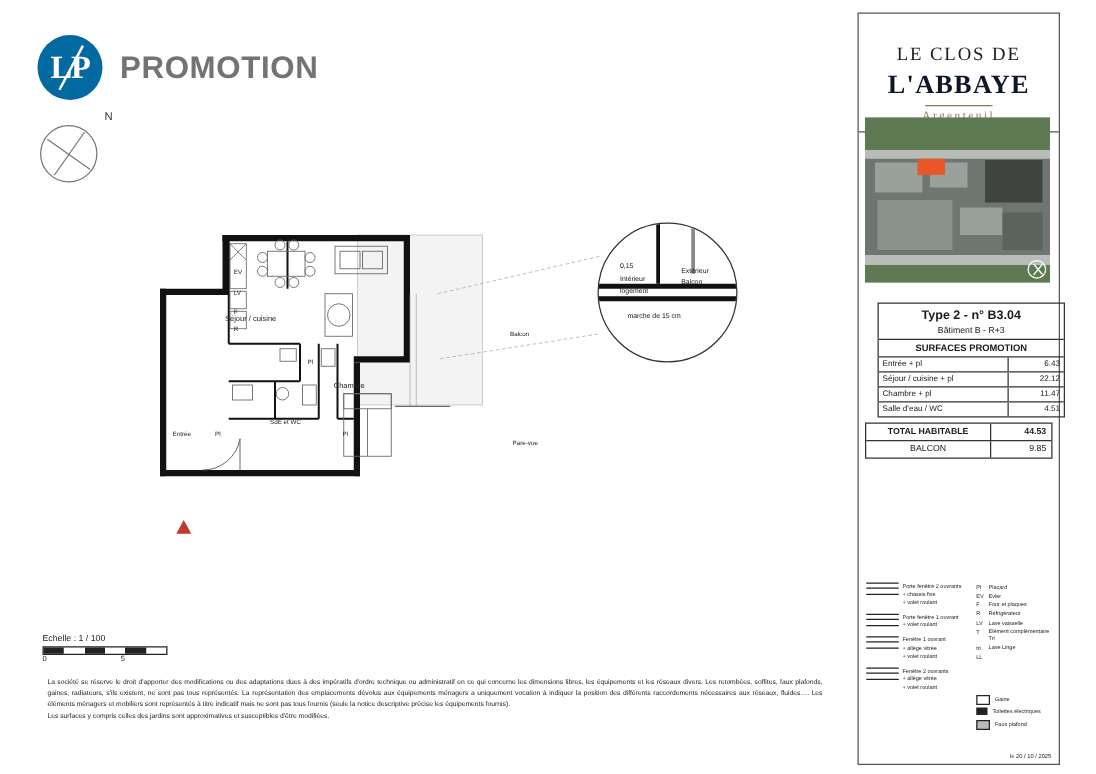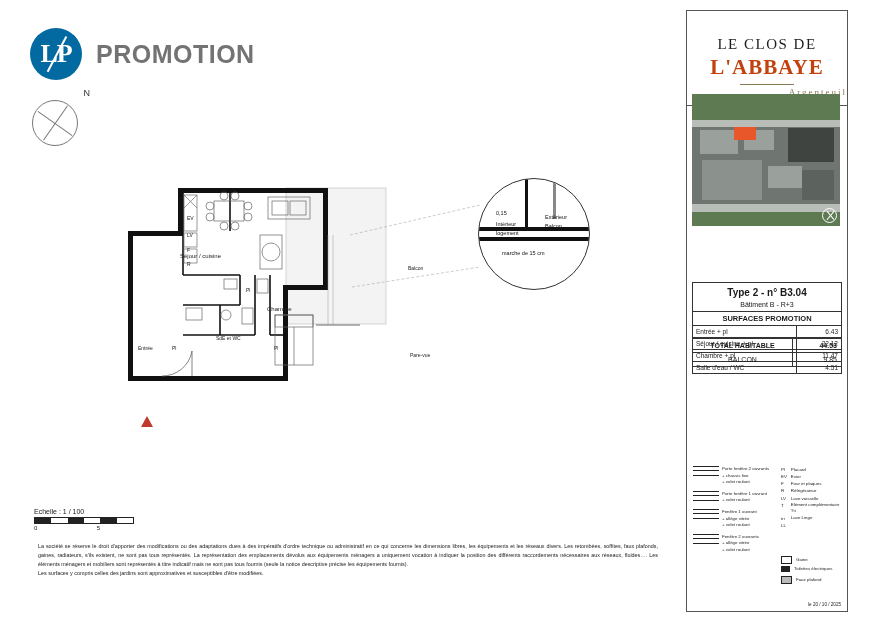--- a/index.html
+++ b/index.html
@@ -41,35 +41,35 @@
   
   .bubble{position:absolute;left:478px;top:178px;width:110px;height:110px;border:0.8px solid #333;border-radius:50%;overflow:hidden;background:#fff;}
   .bubble .slab{position:absolute;background:#111;}
   .detail-txt{position:absolute;font-size:5.5px;color:#111;}
 
   
   .right{position:absolute;left:686px;top:10px;width:160px;height:600px;border:0.8px solid #555;}
 
   .brand{position:absolute;left:0;top:16px;width:100%;height:78px;border-bottom:0.8px solid #555;text-align:center;}
   .brand .l1{font-family:"Liberation Serif",serif;font-size:15px;letter-spacing:1.5px;color:#1c1c1c;margin-top:9px;}
-  .brand .l2{font-family:"Liberation Serif",serif;font-size:21px;font-weight:700;letter-spacing:1px;color:#c2410c;margin-top:2px;}
+  .brand .l2{font-family:"Liberation Serif",serif;font-size:21px;font-weight:700;letter-spacing:1px;color:#0f172a;margin-top:2px;}
   .brand .rule{width:54px;height:1px;background:#8a7b58;margin:4px auto 2px;}
-  .brand .l3{font-family:"Liberation Serif",serif;font-size:9px;letter-spacing:2px;color:#8a7b58;text-align:right;}
+  .brand .l3{font-family:"Liberation Serif",serif;font-size:9px;letter-spacing:2px;color:#8a7b58;}
 
   .aerial{position:absolute;left:5px;top:83px;width:148px;height:132px;background:#6f7571;overflow:hidden;}
   .aerial .blk{position:absolute;background:#9aa09b;}
   .aerial .road{position:absolute;background:#b9bdb8;}
   .aerial .green{position:absolute;background:#5d7a52;}
   .aerial .hi{position:absolute;background:#e8572a;}
   .aerial .badge{position:absolute;right:3px;bottom:3px;width:13px;height:13px;border:0.7px solid #fff;border-radius:50%;}
   .aerial .badge:before,.aerial .badge:after{content:"";position:absolute;left:50%;top:1px;bottom:1px;width:0.7px;background:#fff;}
   .aerial .badge:before{transform:rotate(40deg);}
   .aerial .badge:after{transform:rotate(-40deg);}
 
-  .type-box{position:absolute;left:5px;top:231px;width:148px;border:0.8px solid #333;margin-top:40px;}
+  .type-box{position:absolute;left:15px;top:231px;width:148px;border:0.8px solid #333;}
   .type-box .title{font-size:10px;font-weight:700;text-align:center;padding:4px 0 3px;}
   .type-box .sub{font-size:7px;text-align:center;padding-bottom:3px;border-bottom:0.7px solid #333;}
   .type-box .shead{font-size:7.5px;font-weight:700;text-align:center;padding:2px 0;border-bottom:0.7px solid #333;}
   table.surf{width:100%;border-collapse:collapse;}
   table.surf td{font-size:6.5px;padding:2px 3px;border-bottom:0.5px solid #333;}
   table.surf td.n{text-align:right;width:38px;border-left:0.5px solid #333;}
   table.surf tr:last-child td{border-bottom:none;}
   .tot{position:absolute;left:5px;top:327px;width:148px;border:0.8px solid #333;}
   .tot .row{display:flex;font-size:7px;font-weight:700;border-bottom:0.7px solid #333;}
   .tot .row:last-child{border-bottom:none;font-weight:400;}

